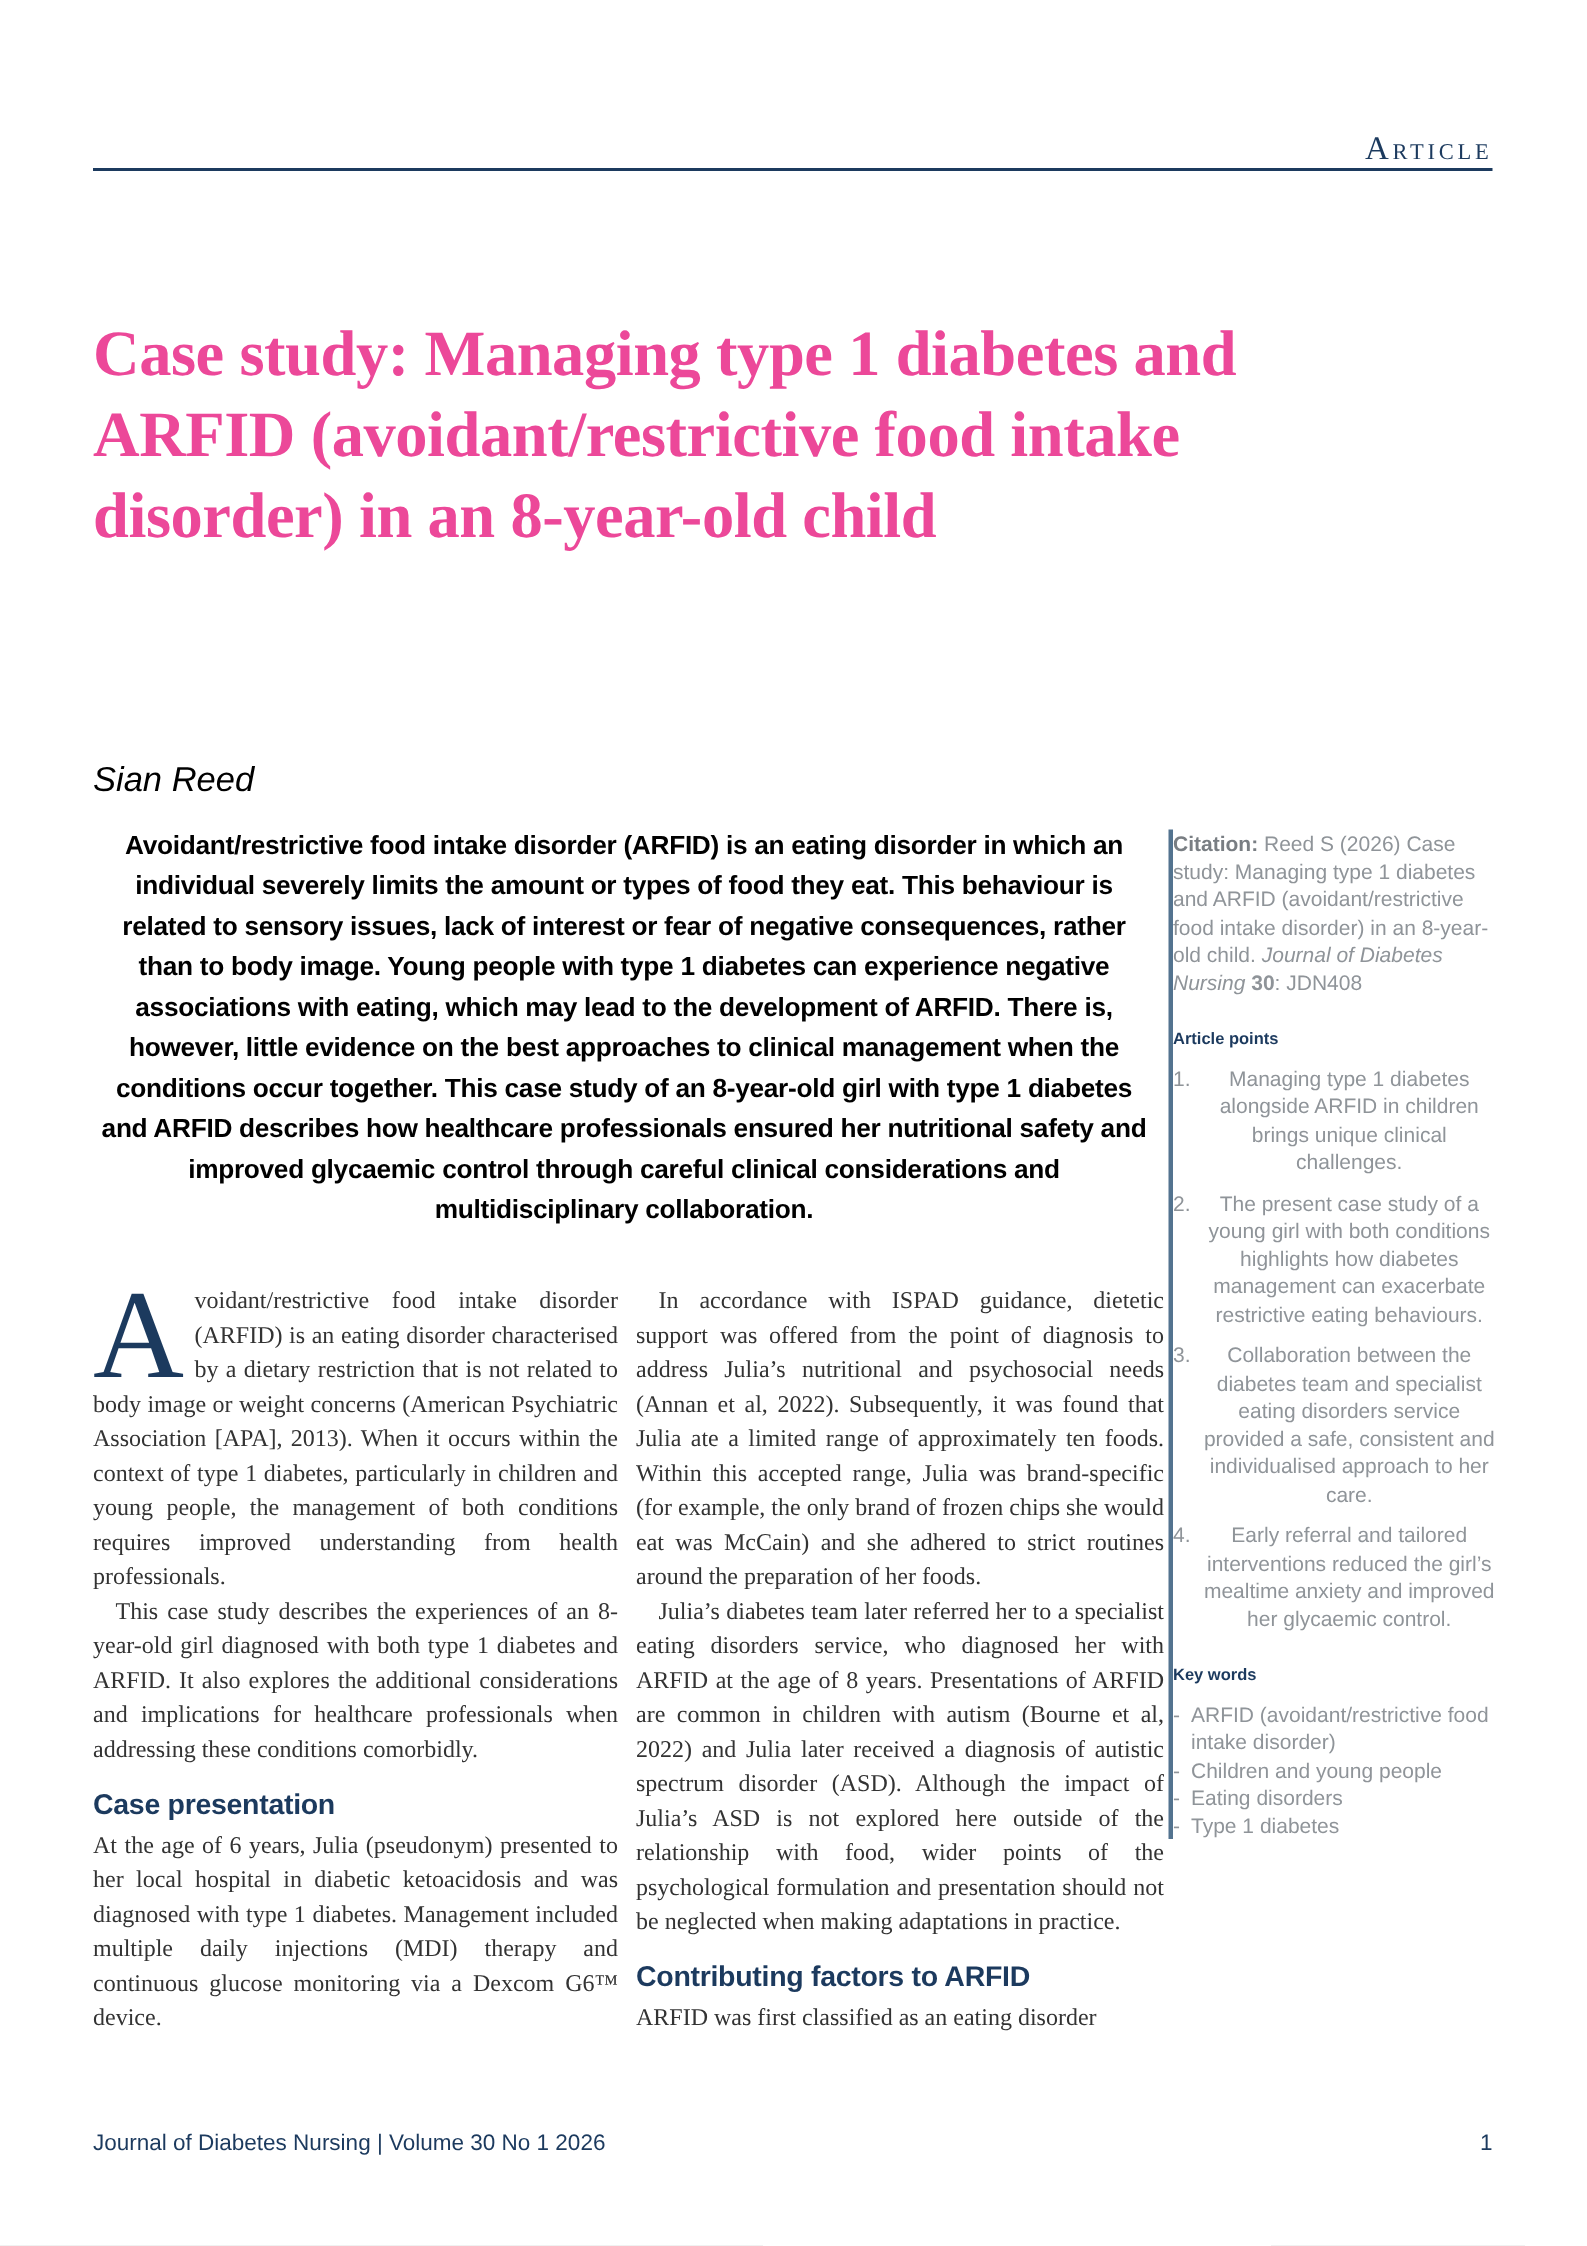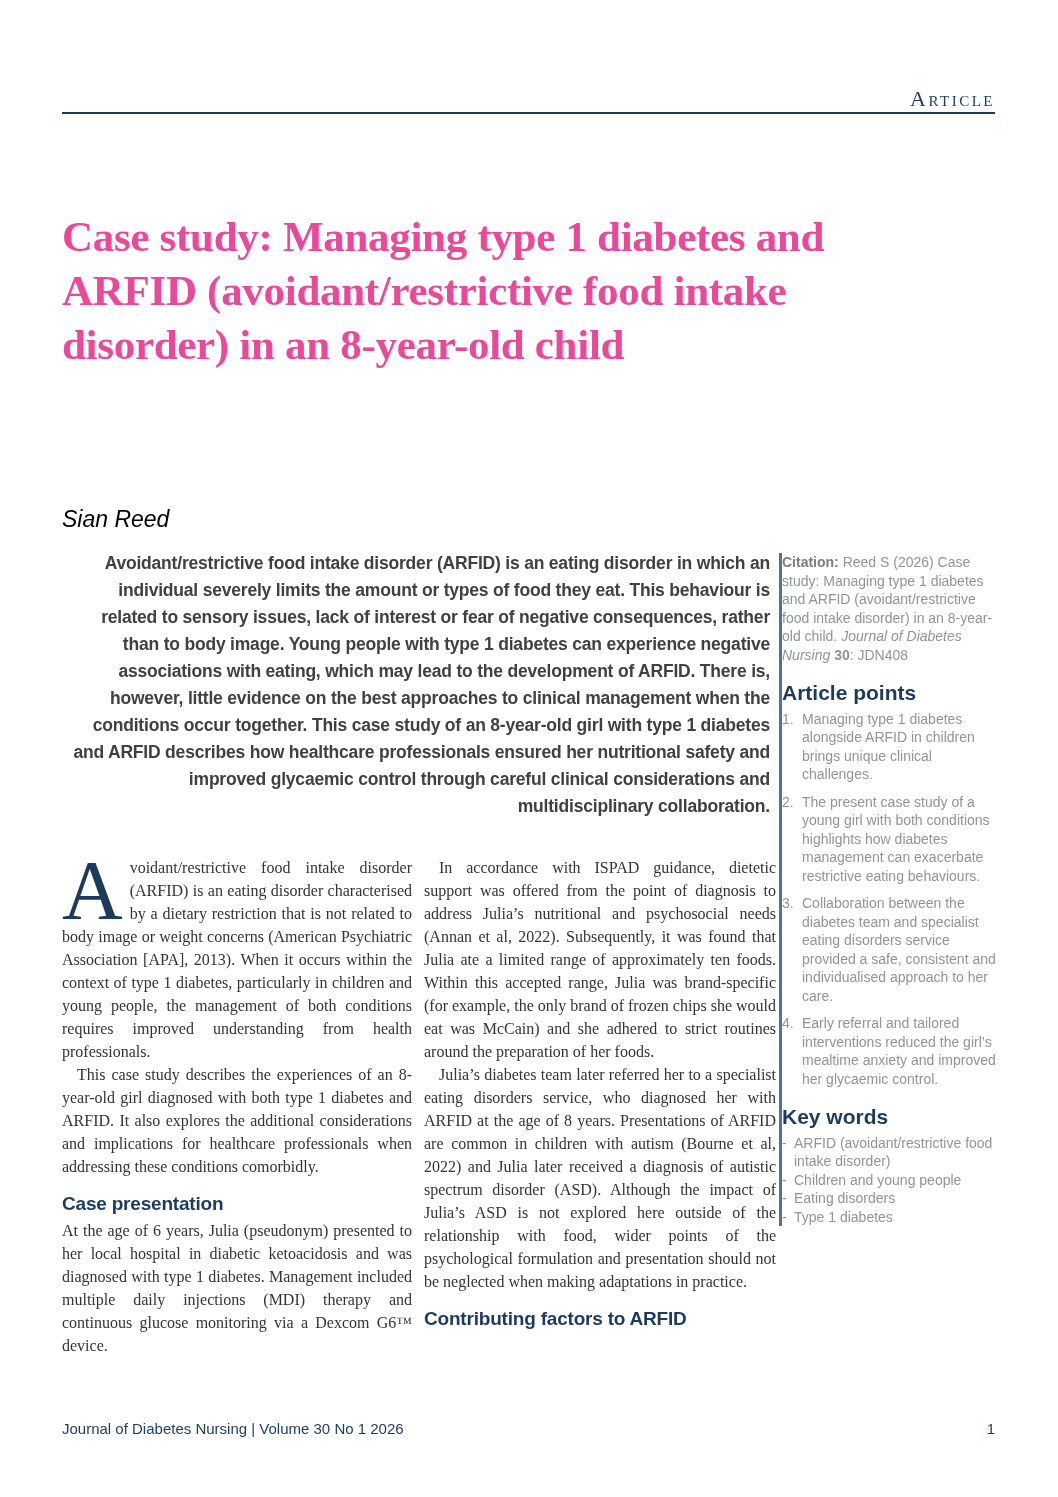--- a/index.html
+++ b/index.html
@@ -42,22 +42,22 @@
     font-size:23px;
     color:#000000;
   }
   
   .standfirst {
     position:absolute; top:550px; left:62px; width:708px;
     font-family:"Liberation Sans", sans-serif;
     font-weight:bold;
     font-size:17.5px; line-height:27px;
     letter-spacing:-0.2px;
-    color:#404040;
-    text-align:right;
+    color:#000000;
+    text-align:center;
   }
   
   .col {
     position:absolute; top:856px;
     font-size:16px; line-height:23px;
     color:#333333;
     text-align:justify;
   }
   .col-1 { left:62px;  width:350px; }
   .col-2 { left:424px; width:352px; }
@@ -87,30 +87,31 @@
     padding-left:0;
     font-family:"Liberation Sans", sans-serif;
     font-size:14px; line-height:18.5px;
     color:#8f9499;
   }
   .sidebar .citation-label { font-weight:bold; color:#797e83; }
   .sidebar .cite-journal { font-style:italic; }
   .sidebar .cite-vol { font-weight:bold; }
   .sidebar-heading {
     font-family:"Liberation Sans", sans-serif;
-    font-weight:bold; font-size:21px;
+    font-weight:bold; font-size:11px;
     color:#1c3a5e;
     margin-top:20px; margin-bottom:7px;
   }
   .points-list { list-style:none; counter-reset:pt; }
   .points-list li {
     counter-increment:pt;
     position:relative;
     padding-left:20px;
     margin-bottom:9px;
+    text-align:center;
   }
   .points-list li::before {
     content:counter(pt) ".";
     position:absolute; left:0; top:0;
   }
   .kw-list { list-style:none; }
   .kw-list li { position:relative; padding-left:12px; }
   .kw-list li::before { content:"-"; position:absolute; left:0; top:0; }
   .author-block { margin-top:74px; }
   
@@ -145,20 +146,21 @@
     <p><span class="dropcap">A</span><span>voidant/restrictive food intake disorder (ARFID) is an eating disorder characterised by a dietary restriction that is not related to body image or weight concerns (American Psychiatric Association [APA], 2013). When it occurs within the context of type 1 diabetes, particularly in children and young people, the management of both conditions requires improved understanding from health professionals.</span></p>
     <p class="indent">This case study describes the experiences of an 8-year-old girl diagnosed with both type 1 diabetes and ARFID. It also explores the additional considerations and implications for healthcare professionals when addressing these conditions comorbidly.</p>
     <h2 class="section-heading">Case presentation</h2>
     <p>At the age of 6 years, Julia (pseudonym) presented to her local hospital in diabetic ketoacidosis and was diagnosed with type 1 diabetes. Management included multiple daily injections (MDI) therapy and continuous glucose monitoring via a Dexcom G6™ device.</p>
   </div>
 
   <div class="col col-2">
     <p class="indent">In accordance with ISPAD guidance, dietetic support was offered from the point of diagnosis to address Julia’s nutritional and psychosocial needs (Annan et al, 2022). Subsequently, it was found that Julia ate a limited range of approximately ten foods. Within this accepted range, Julia was brand-specific (for example, the only brand of frozen chips she would eat was McCain) and she adhered to strict routines around the preparation of her foods.</p>
     <p class="indent">Julia’s diabetes team later referred her to a specialist eating disorders service, who diagnosed her with ARFID at the age of 8 years. Presentations of ARFID are common in children with autism (Bourne et al, 2022) and Julia later received a diagnosis of autistic spectrum disorder (ASD). Although the impact of Julia’s ASD is not explored here outside of the relationship with food, wider points of the psychological formulation and presentation should not be neglected when making adaptations in practice.</p>
     <h2 class="section-heading">Contributing factors to ARFID</h2>
+    <p>ARFID was first classified as an eating disorder</p>
   </div>
 
   <aside class="sidebar">
     <p><span class="citation-label">Citation:</span><span> Reed S (2026) Case study: Managing type 1 diabetes and ARFID (avoidant/restrictive food intake disorder) in an 8-year-old child. </span><span class="cite-journal">Journal of Diabetes Nursing </span><span class="cite-vol">30</span><span>: JDN408</span></p>
 
     <h3 class="sidebar-heading">Article points</h3>
     <ol class="points-list">
       <li>Managing type 1 diabetes alongside ARFID in children brings unique clinical challenges.</li>
       <li>The present case study of a young girl with both conditions highlights how diabetes management can exacerbate restrictive eating behaviours.</li>
       <li>Collaboration between the diabetes team and specialist eating disorders service provided a safe, consistent and individualised approach to her care.</li>

